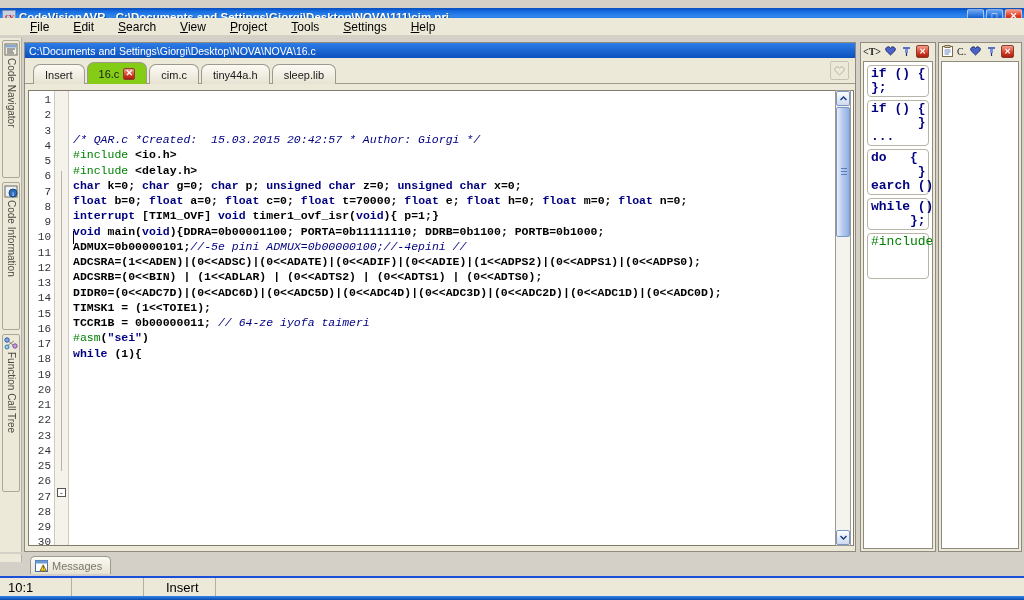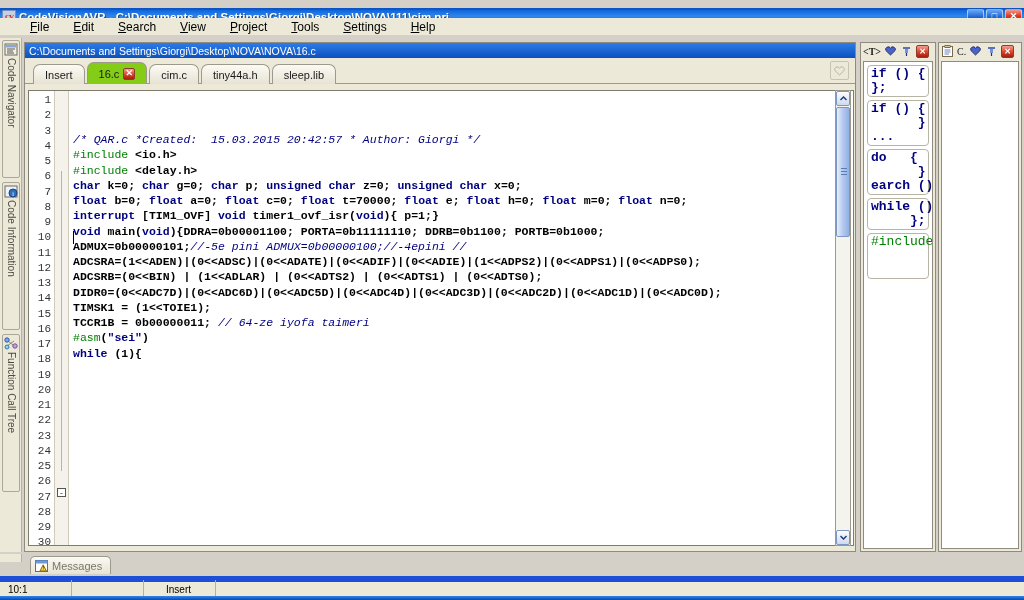--- a/index.html
+++ b/index.html
@@ -195,22 +195,22 @@
   
   .msgtab {
     position:absolute; left:30px; top:556px; height:18px; padding:0 8px 0 4px;
     background: linear-gradient(to bottom,#fbfaf4,#e7e3d3);
     border:1px solid #9d998c; border-bottom:none; border-radius:5px 5px 0 0;
     display:flex; align-items:center; gap:4px; font-size:11px; color:#7a766a;
   }
   .msg-icon { width:13px; height:12px; position:relative; }
   .statusbar {
     position:absolute; left:0; top:576px; width:1024px; height:20px;
-    background:#ece9d8; border-top:6px solid #1d4ed8;
-    display:flex; align-items:center; font-size:10px;
+    background:#ece9d8; border-top:2px solid #1d4ed8;
+    display:flex; align-items:center; font-size:13px;
   }
   .sb-cell { height:18px; display:flex; align-items:center; padding-left:8px;
     border-right:1px solid #b5b0a1; color:#000; }
   .bottom-strip { position:absolute; left:0; top:596px; width:1024px; height:4px;
     background: linear-gradient(to bottom,#2f86ec,#0b49ad); }
   .dock-sep { position:absolute; left:0; top:552px; width:1024px; height:2px; background:#d4d0c8; }
 </style>
 </head>
 <body>
 

